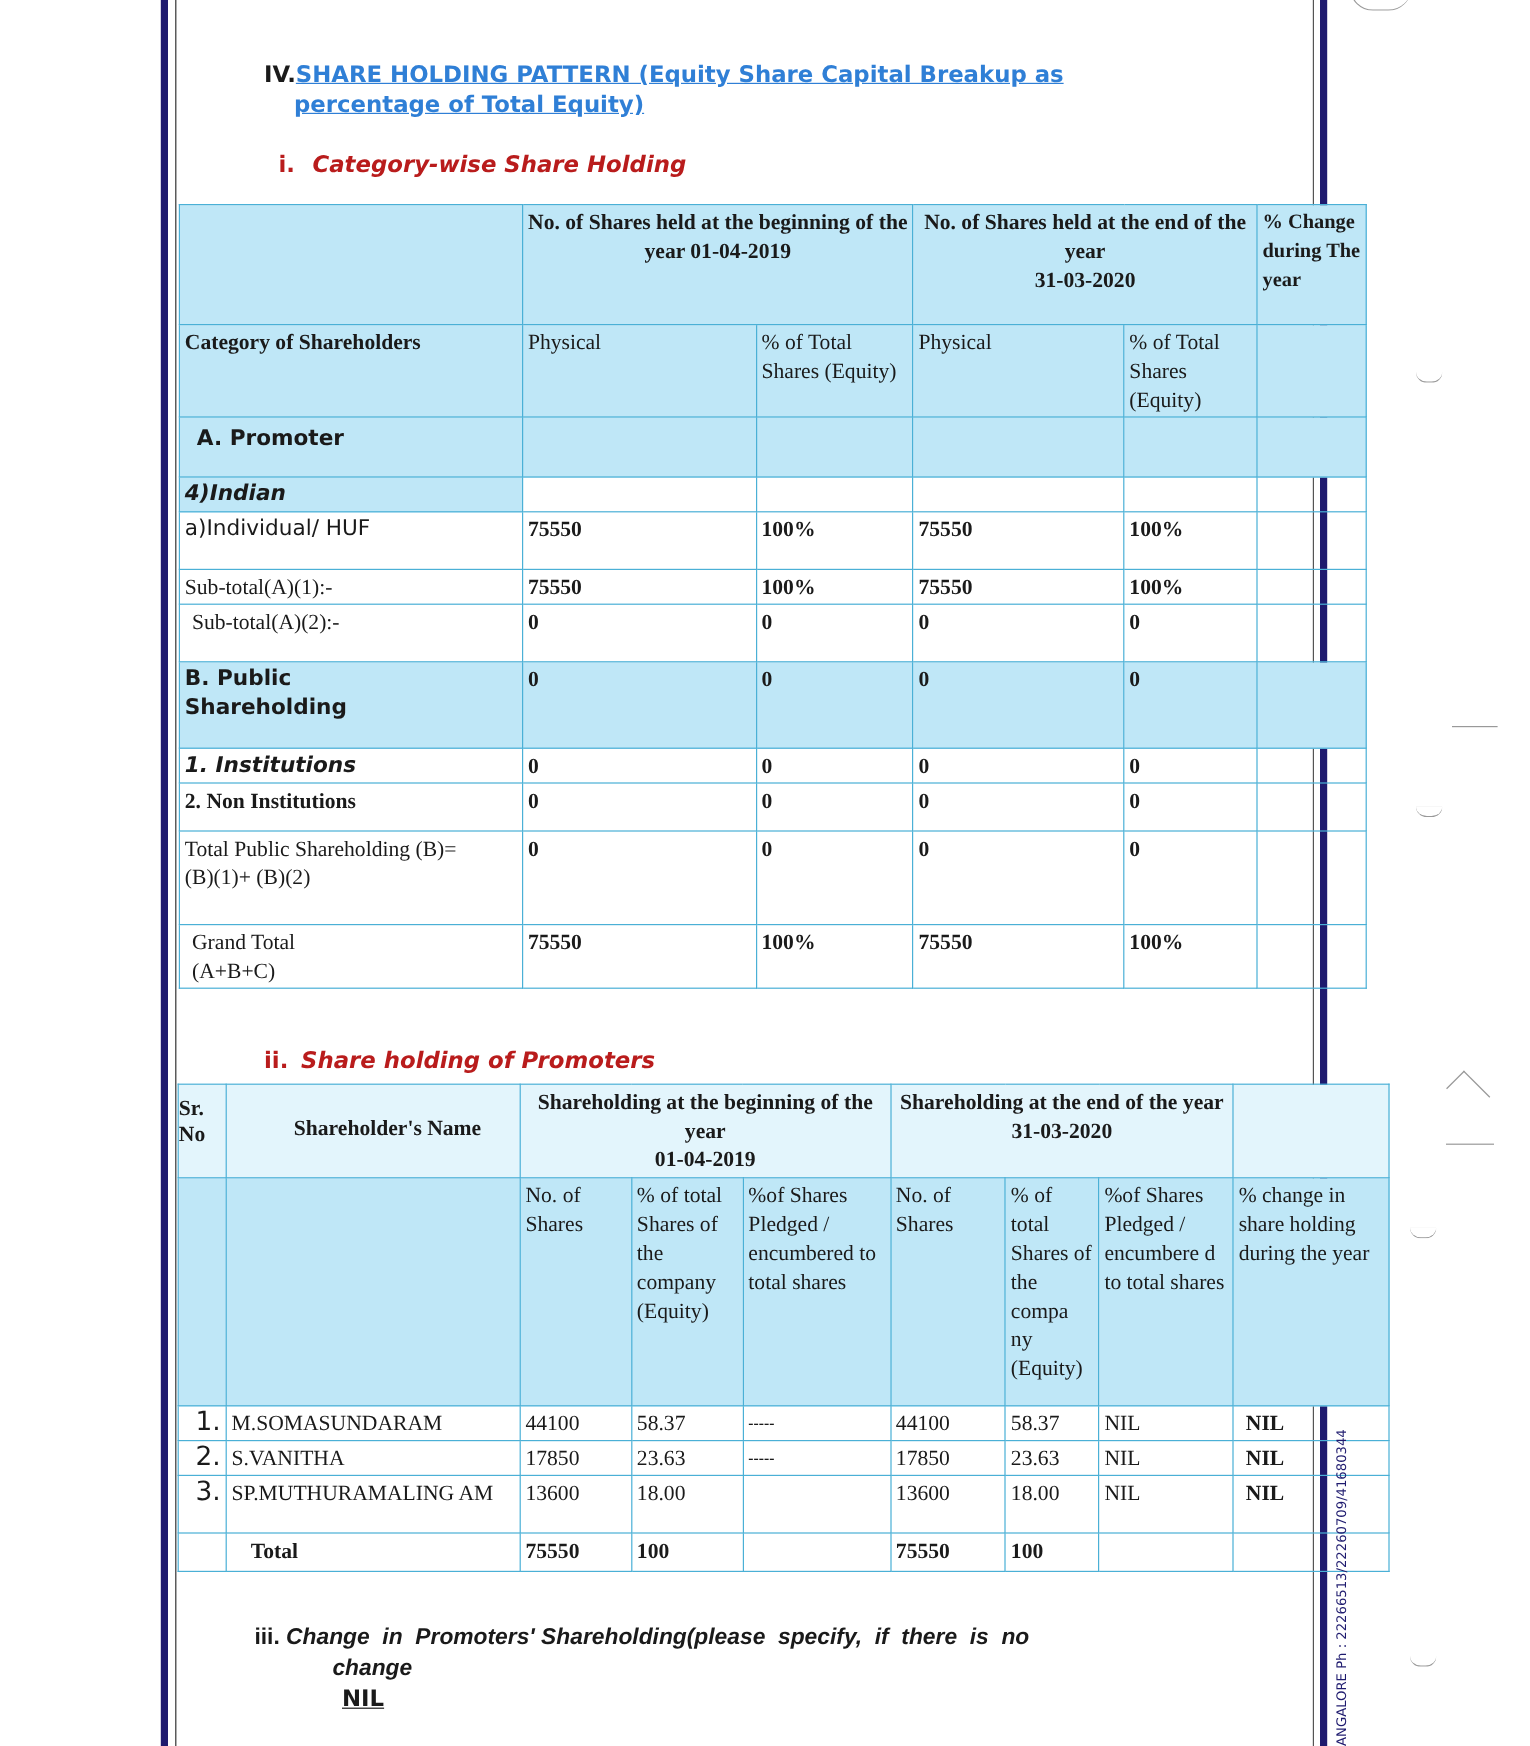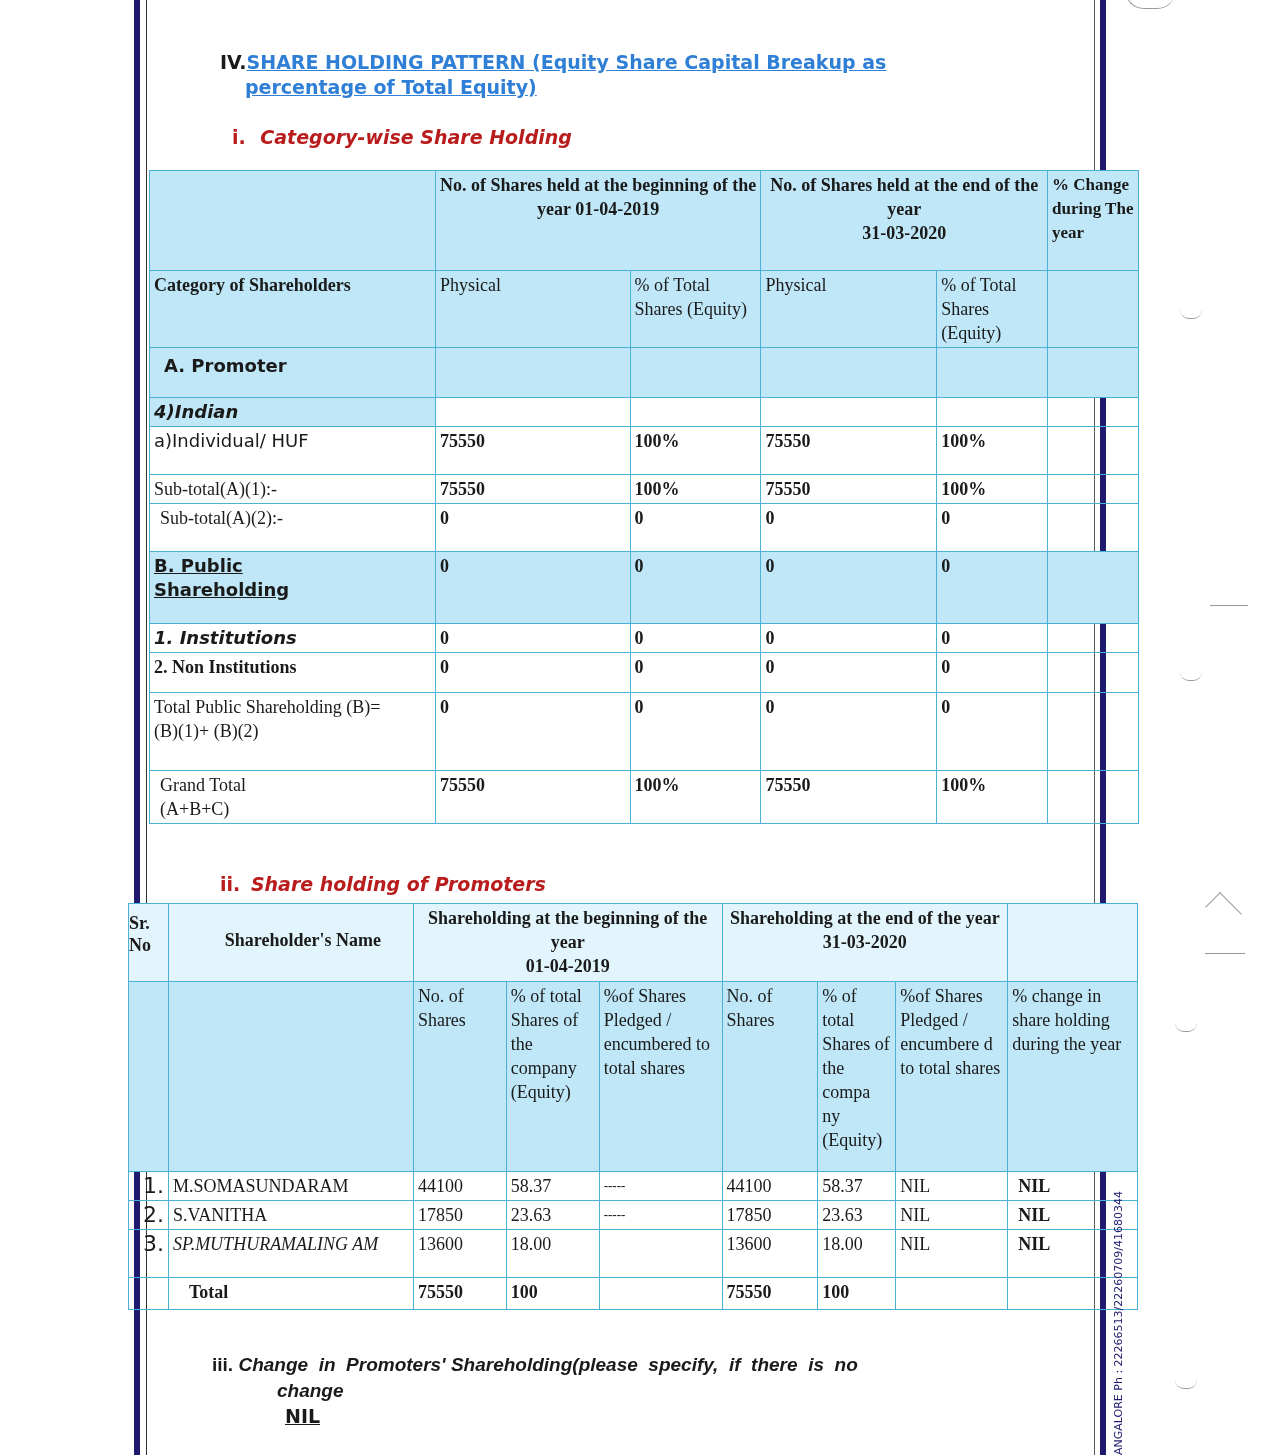--- a/index.html
+++ b/index.html
@@ -19,21 +19,21 @@
 
   table { border-collapse:collapse; position:absolute; }
   td { border:1.5px solid #4ab0d6; vertical-align:top; padding:2px 4px; font-size:18px; line-height:24px; }
   .shade td, td.shade { background:#bfe7f7; }
   .light td, td.light { background:#e3f5fc; }
   .bold { font-weight:bold; }
   .sans { font-family:"DejaVu Sans", sans-serif; }
   .center { text-align:center; }
 
   #t1 { left:149px; top:170px; width:990px; }
-  #t2 { left:128px; top:903px; width:1010px; }
+  #t2 { left:148px; top:903px; width:1010px; }
 
   .t3-title { position:absolute; left:212px; top:1352px; width:860px; font-family:Liberation Sans, sans-serif; font-weight:bold; font-size:19px; line-height:26px; }
   .t3-title .indent { padding-left:65px; display:block; }
   .t3-nil { position:absolute; left:285px; top:1405px; font-family:"DejaVu Sans", sans-serif; font-weight:bold; font-size:19px; text-decoration:underline; }
 
   .stamp { position:absolute; left:1112px; top:1455px; transform-origin:0 0; transform:rotate(-90deg); font-family:"DejaVu Sans", sans-serif; font-size:11px; color:#1e1a6e; white-space:nowrap; }
 
   .mark { position:absolute; border-color:#999; border-style:solid; border-width:0; }
 </style>
 </head>
@@ -122,21 +122,21 @@
   <tr style="height:48px;">
     <td style="padding-left:10px;">Sub-total(A)(2):-</td>
     <td class="bold">0</td>
     <td class="bold">0</td>
     <td class="bold">0</td>
     <td class="bold">0</td>
     <td></td>
   </tr>
 
   <tr class="shade" style="height:72px;">
-    <td class="bold sans" style="width:150px;text-decoration:underline;">
+    <td class="bold sans" style="width:150px;">
           <div style="width:170px;">B. Public Shareholding</div>
         </td>
     <td class="bold">0</td>
     <td class="bold">0</td>
     <td class="bold">0</td>
     <td class="bold">0</td>
     <td></td>
   </tr>
 
   <tr style="height:26px;">
@@ -241,21 +241,21 @@
     <td>23.63</td>
     <td class="bold" style="font-size:13px;">-----</td>
     <td>17850</td>
     <td>23.63</td>
     <td>NIL</td>
     <td class="bold" style="padding-left:10px;">NIL</td>
   </tr>
   <tr style="height:48px;">
     <td class="sans" style="font-size:22px; text-align:right;">3.</td>
     <td>
-          <div style="width:220px; word-break:break-all;font-style:italic;">SP.MUTHURAMALING AM</div>
+          <div style="width:220px; word-break:break-all;">SP.MUTHURAMALING AM</div>
         </td>
     <td>13600</td>
     <td>18.00</td>
     <td></td>
     <td>13600</td>
     <td>18.00</td>
     <td>NIL</td>
     <td class="bold" style="padding-left:10px;">NIL</td>
   </tr>
   <tr style="height:32px;">

